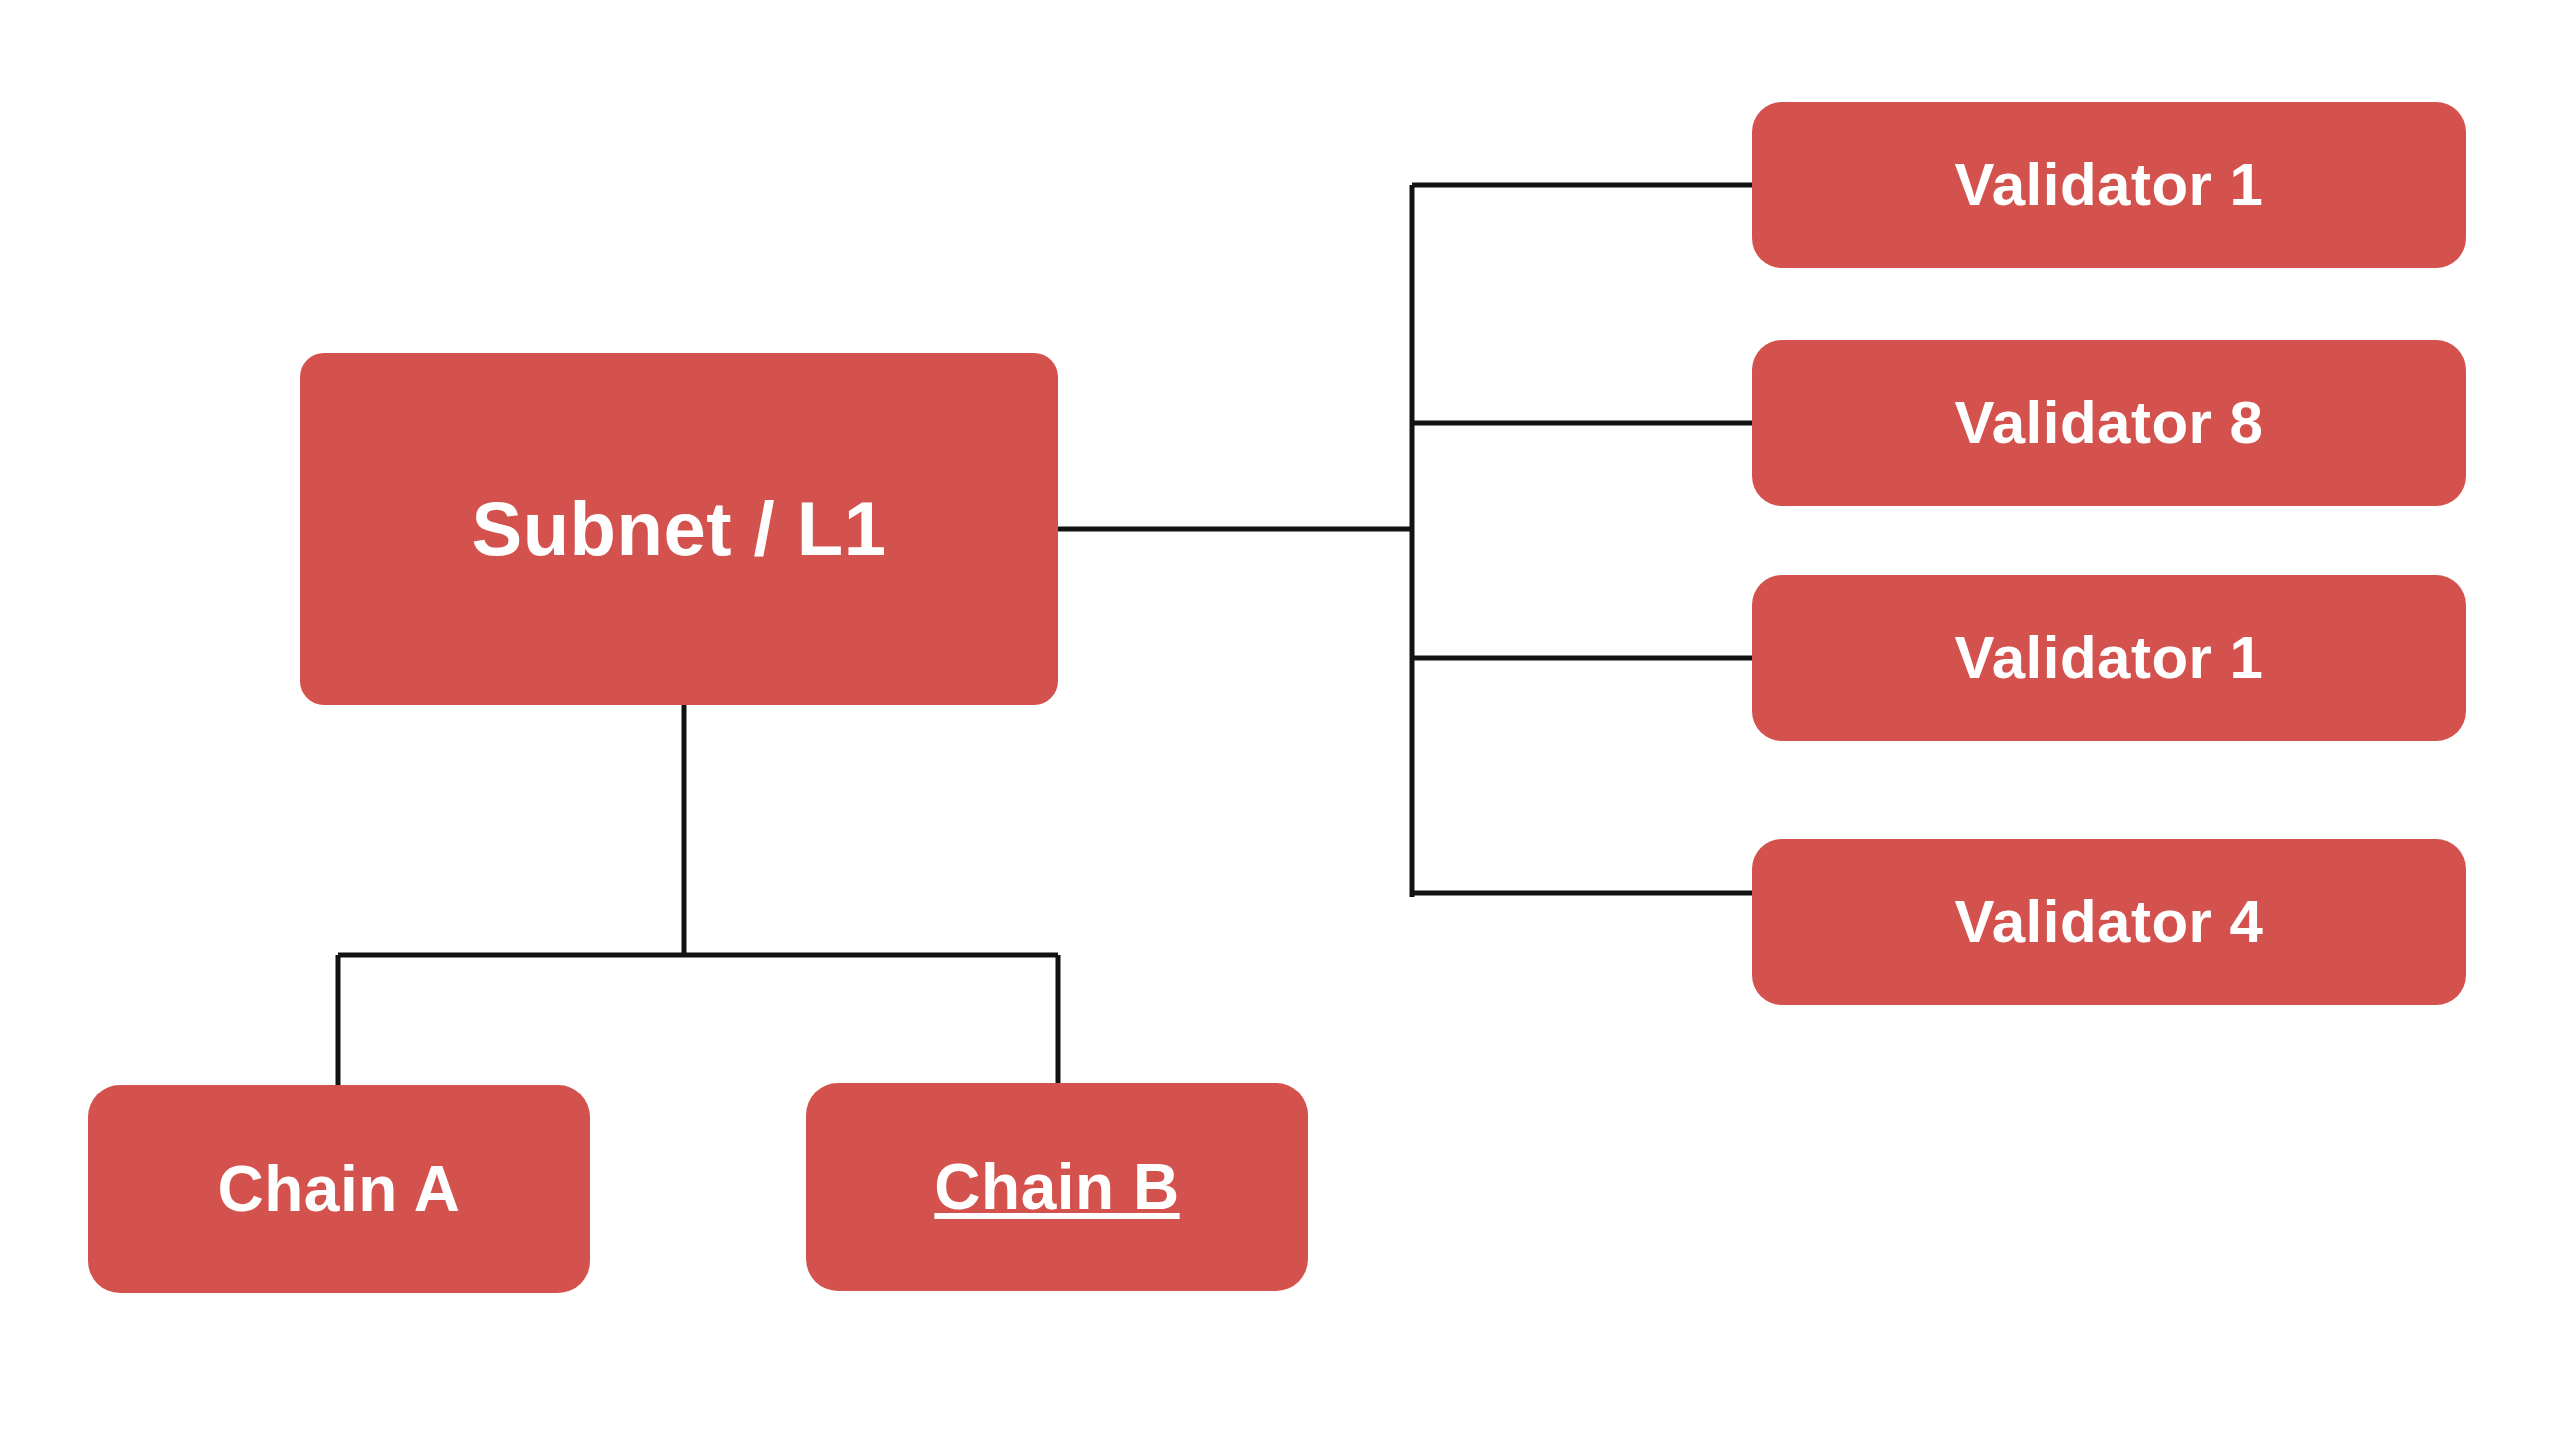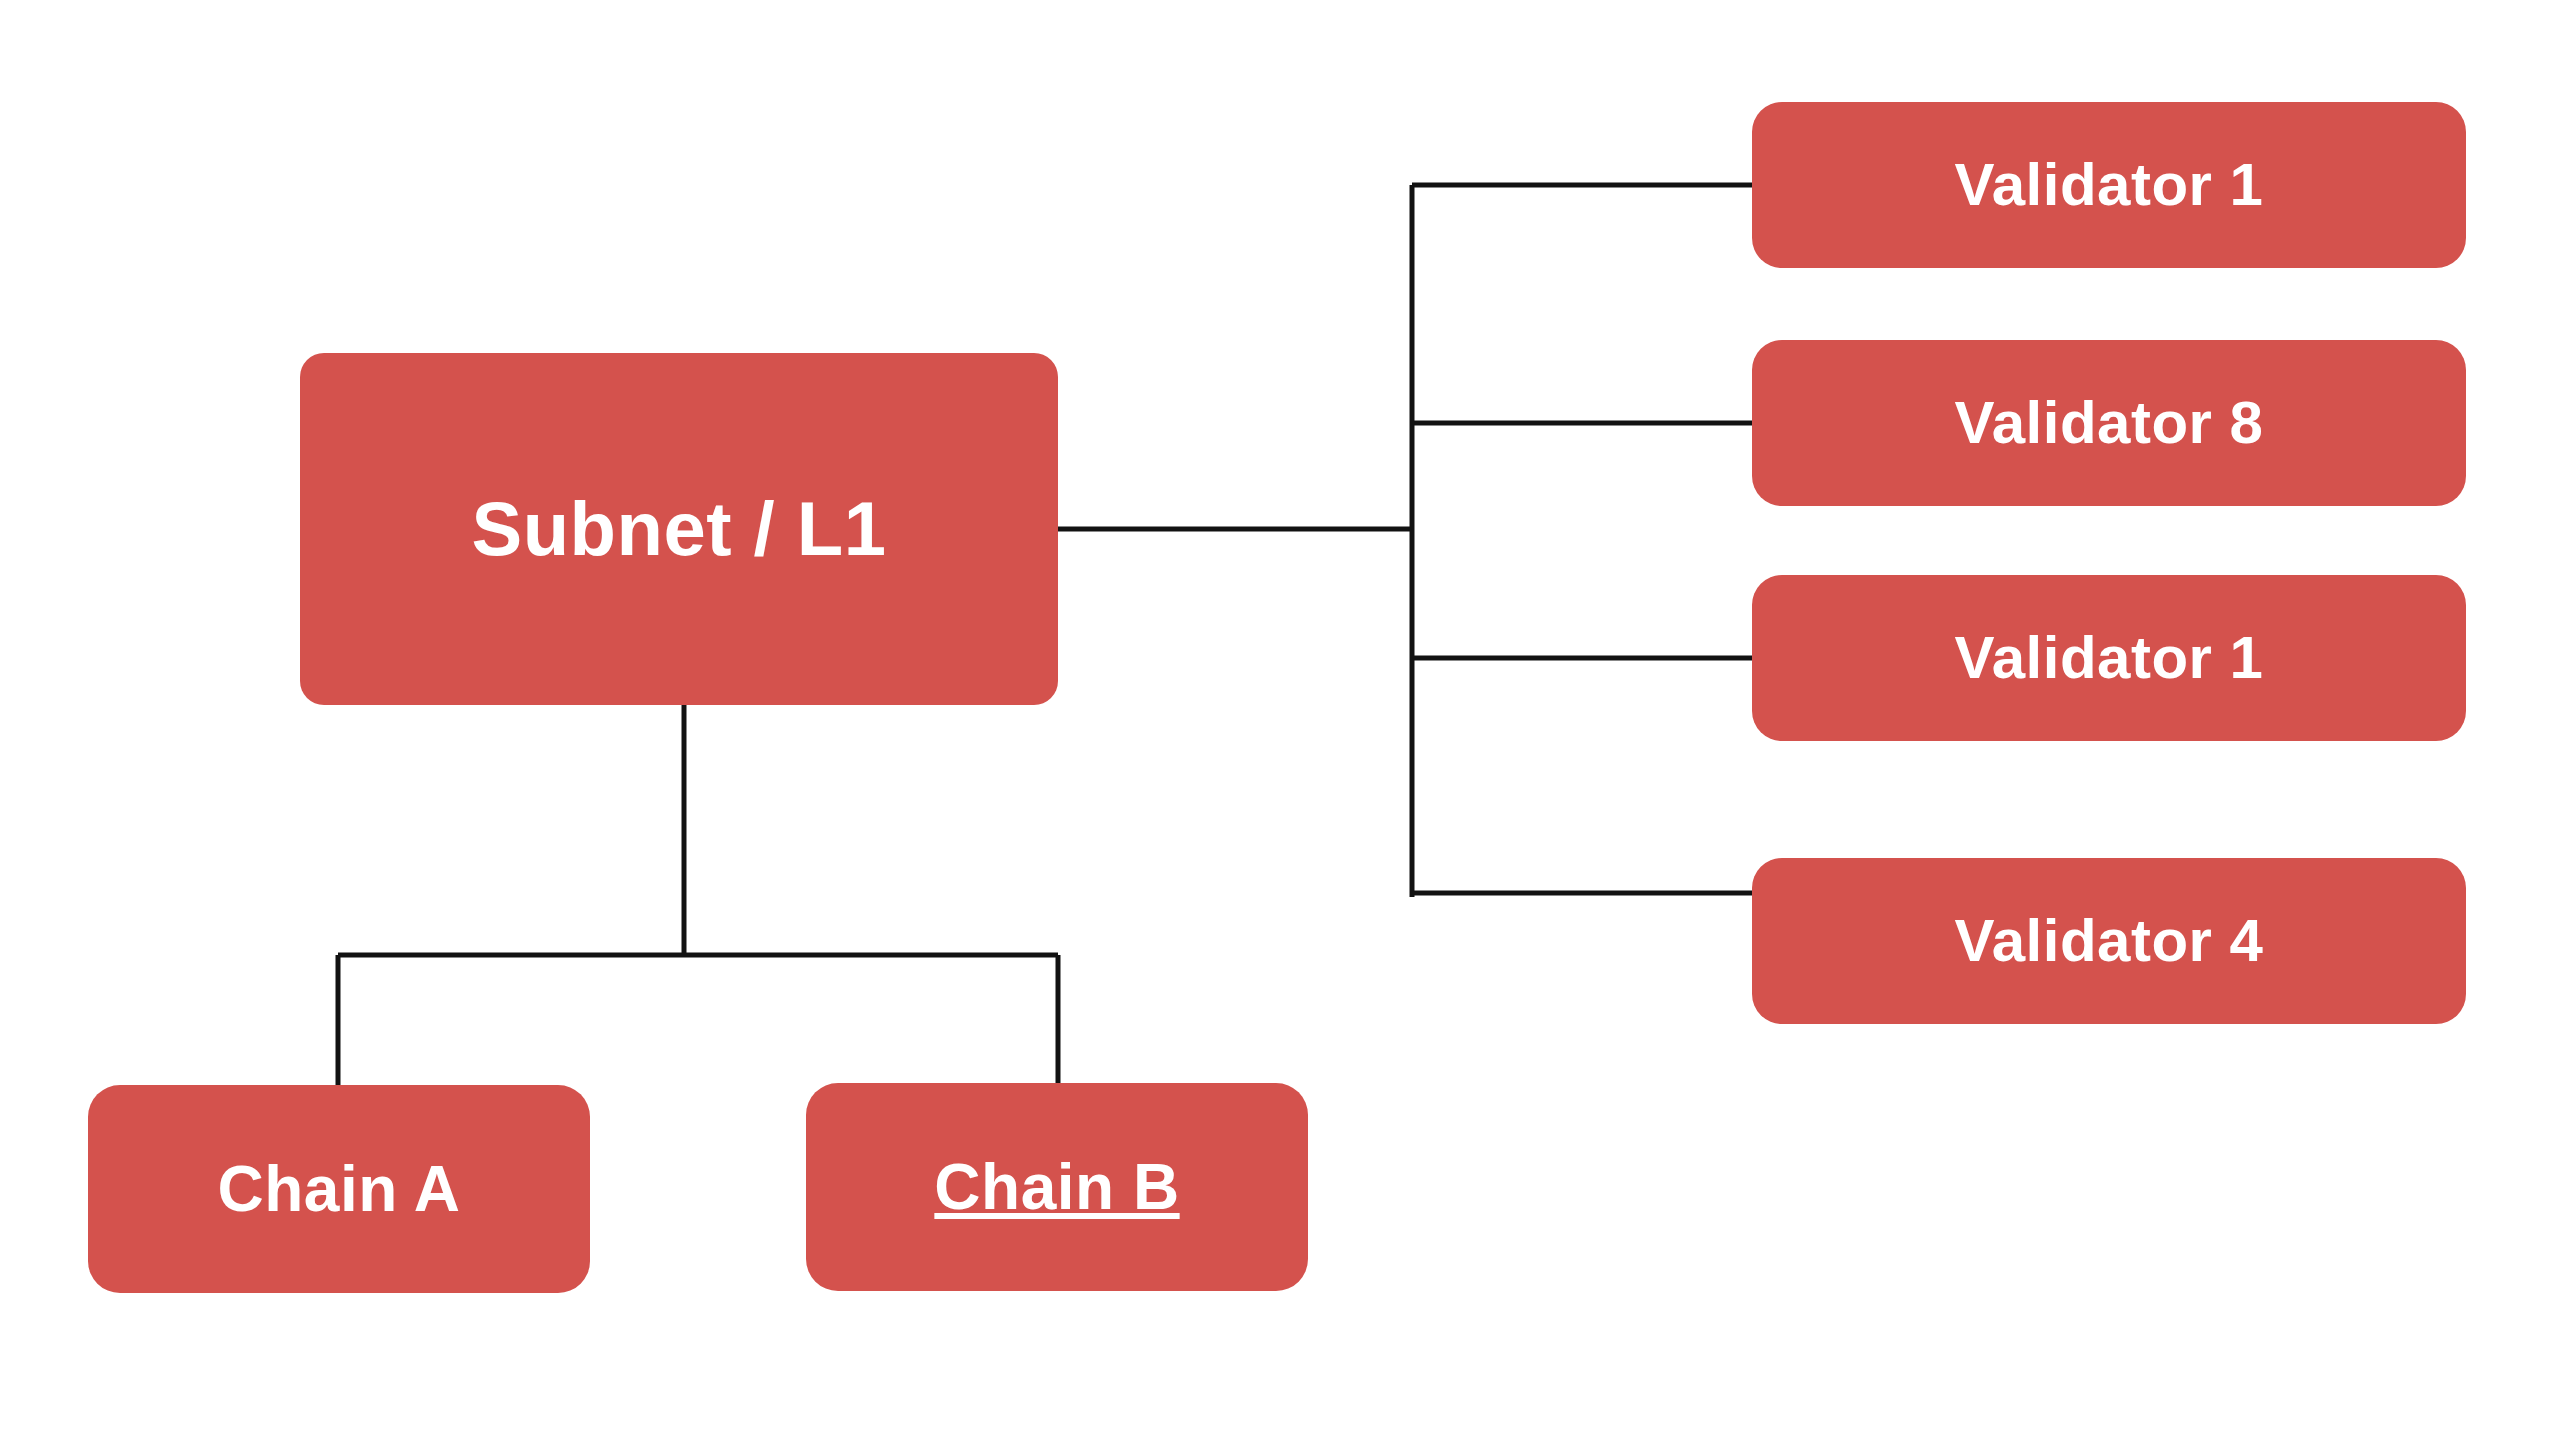--- a/index.html
+++ b/index.html
@@ -38,21 +38,21 @@
     left:806px;top:1083px;width:502px;height:208px;
     border-radius:32px;font-size:64px;text-decoration:underline;
   }
   .node-validator{
     left:1752px;width:714px;height:166px;
     border-radius:30px;font-size:60px;
   }
   .node-validator-1{top:102px;}
   .node-validator-2{top:340px;}
   .node-validator-3{top:575px;}
-  .node-validator-4{top:858px;}
+  .node-validator-4{top:839px;}
 </style>
 </head>
 <body>
 
 <div class="stage">
 
   <svg class="connectors" viewBox="0 0 2556 1430" xmlns="http://www.w3.org/2000/svg" aria-hidden="true">
     <path d="M1058 529 L1412 529"></path>
     <path d="M1412 185 L1412 897"></path>
     <path d="M1412 185 L1752 185"></path>

